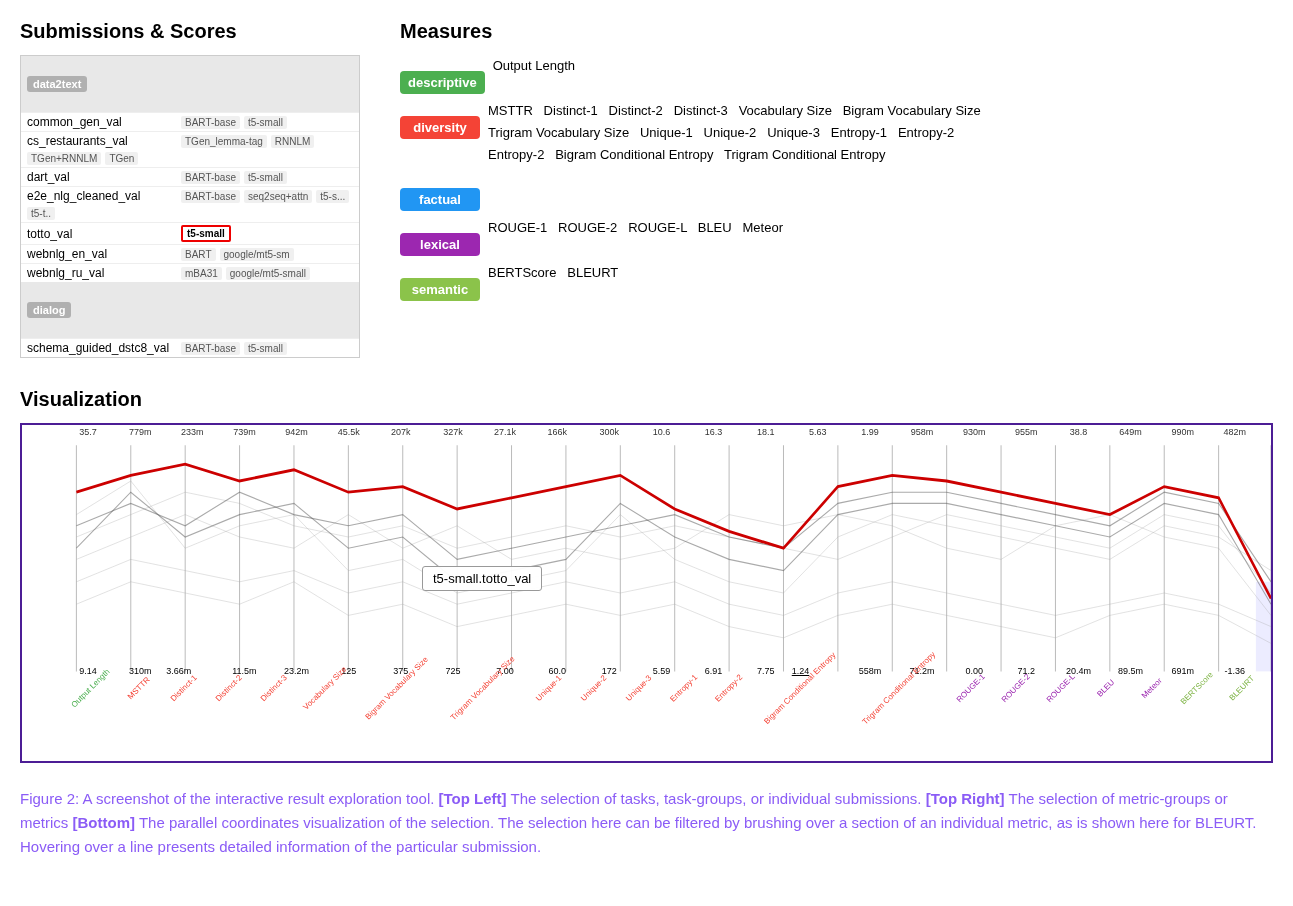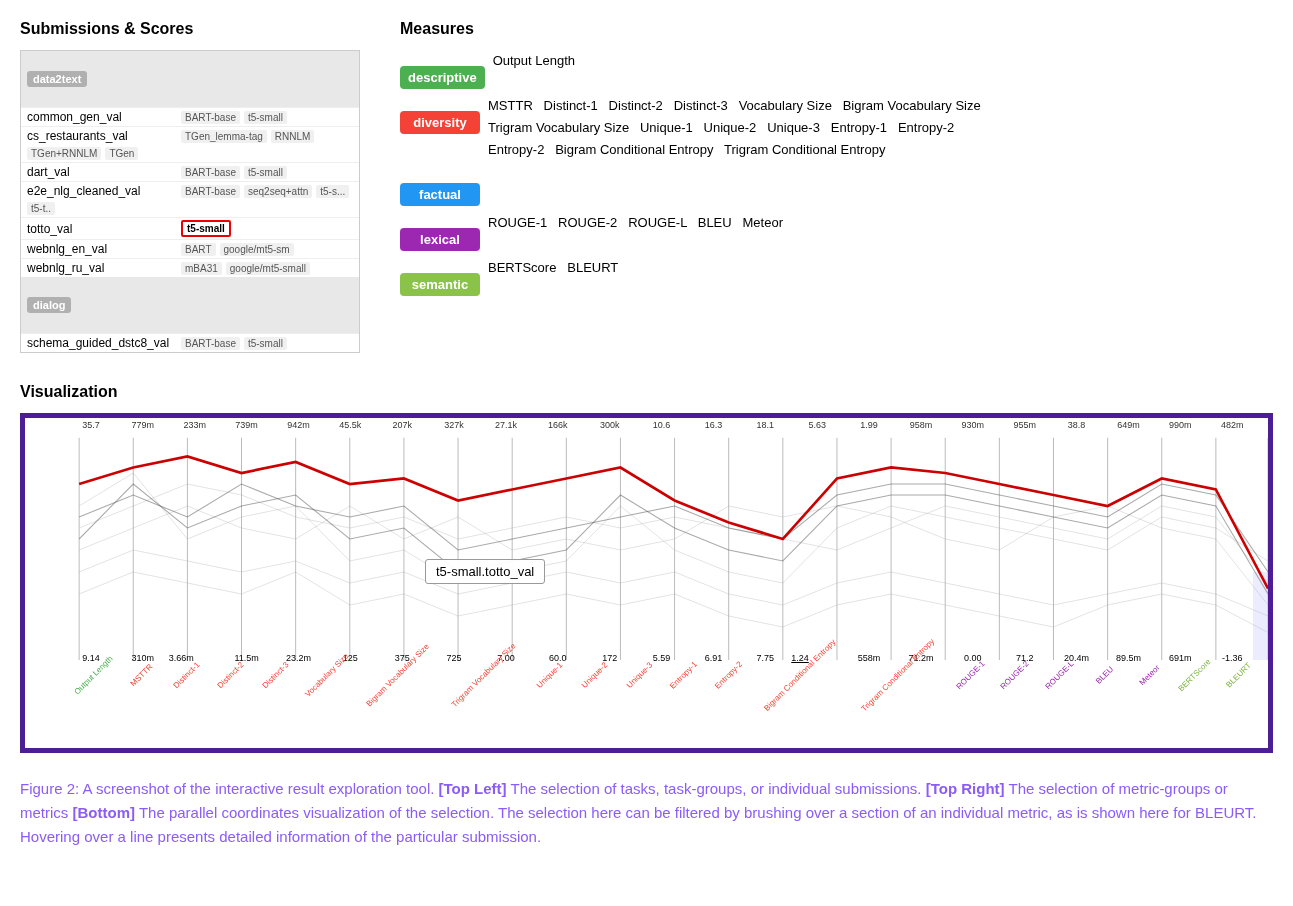--- a/index.html
+++ b/index.html
@@ -21,21 +21,21 @@
 
     .submissions-panel {
       flex: 0 0 340px;
     }
 
     .measures-panel {
       flex: 1;
     }
 
     .section-title {
-      font-size: 16px;
+      font-size: 20px;
       font-weight: bold;
       margin-bottom: 12px;
     }
 
     .submissions-table {
       border: 1px solid #ccc;
       font-size: 12px;
       width: 100%;
     }
 
@@ -127,21 +127,21 @@
     }
 
     .visualization-section {
       margin-bottom: 24px;
     }
 
     .viz-container {
       position: relative;
       width: 100%;
       height: 340px;
-      border: 5px solid #4c1d95;
+      border: 2px solid #4c1d95;
       overflow: hidden;
       background: #fff;
     }
 
     .viz-top-labels {
       display: flex;
       position: absolute;
       top: 2px;
       left: 40px;
       right: 10px;

